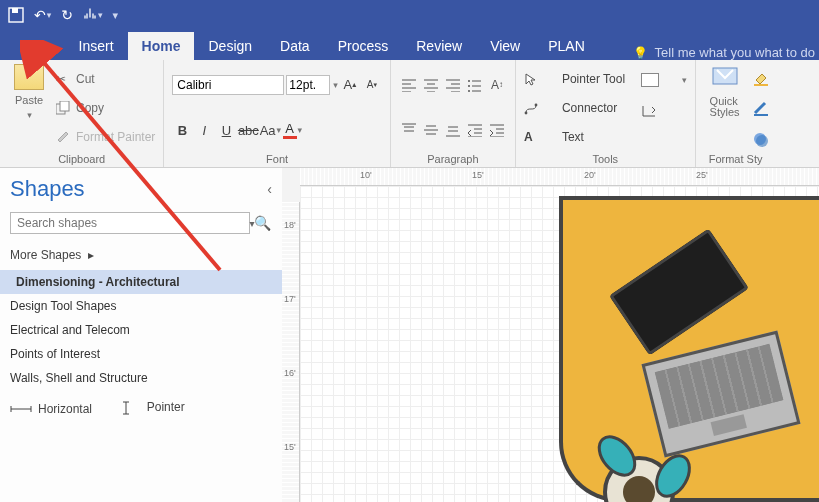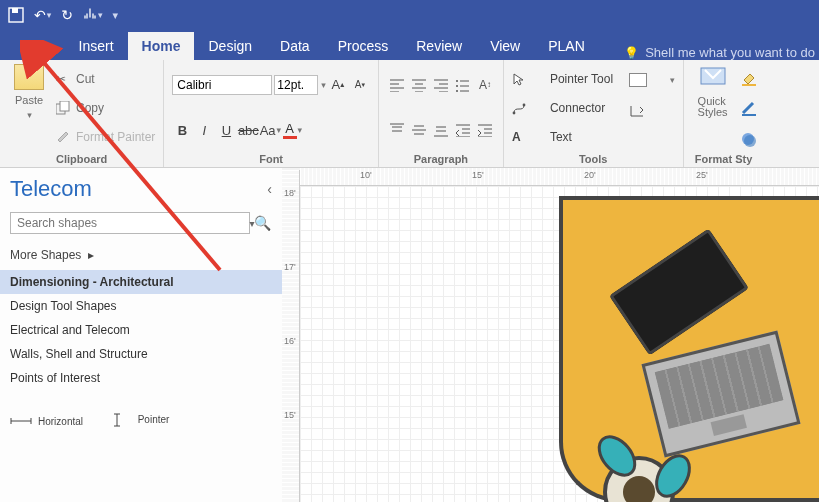--- a/index.html
+++ b/index.html
@@ -10,29 +10,29 @@
 
   .tabs { background: #3955a3; height: 30px; display: flex; align-items: flex-end; padding-left: 14px; gap: 0; }
   .tab { color: #fff; font-size: 14px; padding: 6px 14px; cursor: pointer; }
   .tab.active { background: #f3f3f3; color: #3955a3; font-weight: 600; }
   .tell-me { display:flex; align-items:center; gap:6px; color:#cfd7ef; font-size:13px; margin-left:auto; padding-right:4px; }
   .bulb { font-size:12px; }
 
   .ribbon { background: #f3f3f3; border-bottom: 1px solid #d0d0d0; height: 108px; display: flex; }
   .group { border-right: 1px solid #d8d8d8; padding: 4px 8px 2px 8px; display: flex; flex-direction: column; height: 100%; }
   .group-body { flex: 1; display: flex; gap: 6px; }
-  .group-label { text-align: center; font-size: 11px; color: #6b6b6b; margin-top: 2px; font-weight: bold; }
+  .group-label { text-align: center; font-size: 11px; color: #6b6b6b; margin-top: 2px; }
 
   .big-btn { display: flex; flex-direction: column; align-items: center; width: 42px; font-size: 11px; color: #6b6b6b; cursor: pointer; gap:4px;}
   .big-icon { width: 30px; height: 26px; border: 1px solid #ccc; background: #eee; }
   .tiny-row { display: flex; align-items: center; gap: 4px; font-size: 12px; color: #6b6b6b; height: 22px; cursor: pointer; white-space: nowrap;}
   .tiny-icon { width: 16px; height: 14px; display:inline-block;}
   .col { display:flex; flex-direction:column; justify-content:space-around;}
   
-  .font-name { width: 100px; height: 20px; font-size: 12px; border:1px solid #bfbfbf; background:#fff; padding:0 4px;}
+  .font-name { width: 112px; height: 20px; font-size: 12px; border:1px solid #bfbfbf; background:#fff; padding:0 4px;}
   .font-size { width: 44px; height: 20px; font-size: 12px; border:1px solid #bfbfbf; background:#fff; padding:0 2px;}
   .fmt-btn { width:20px; height:20px; display:flex; align-items:center; justify-content:center; font-size:13px; color:#444; cursor:pointer;}
   .fmt-row { display:flex; gap:2px; align-items:center;}
   .under-red { border-bottom: 3px solid #e23b2e; display:inline-block; width:14px; text-align:center; color:#333;}
   .caret { font-size:9px; color:#777; margin-left:1px;}
 
   .para-btn { width:20px; height:18px; cursor:pointer; display:flex; align-items:center; justify-content:center;}
   .para-btn svg { width:16px; height:14px; }
   
   .tool-row { display:flex; align-items:center; gap:22px; font-size:12px; color:#444; height:22px; cursor:pointer; white-space:nowrap;}
@@ -43,28 +43,28 @@
   .shapes-pane { width: 282px; background: #fdfdfd; padding: 8px 10px; }
   .shapes-header { display:flex; align-items:center; justify-content:space-between;}
   .shapes-title { color:#2a6bbf; font-size:22px; font-weight:400;}
   .collapse-btn { color:#666; font-size:14px; cursor:pointer;}
   .search-row { display:flex; margin:10px 0 14px 0; align-items:center;}
   .search-box { flex:1; height:22px; border:1px solid #b8b8b8; padding:0 6px; font-size:12px; background:#fff; color:#666;}
   .search-drop { font-size:10px; color:#666; cursor:pointer;}
   .search-icon { color:#2a6bbf; font-size:14px; cursor:pointer;}
   .more-shapes { font-size:12px; color:#444; margin-bottom:8px; cursor:pointer;}
   .stencil { font-size:12px; color:#333; padding:5px 0; cursor:pointer;}
-  .stencil.selected { background:#cfdcf2; font-weight:600; margin:0 -10px; padding-left:10px;}
-  .mini-item { display:inline-flex; align-items:center; gap:6px; margin-top:23px; font-size:10px; color:#444;}
+  .stencil.selected { background:#cfdcf2; font-weight:600; margin:0 -10px; padding-left:16px;}
+  .mini-item { display:inline-flex; align-items:center; gap:6px; margin-top:10px; font-size:12px; color:#444;}
   .mini-glyph { width:22px; height:12px;}
 
   .canvas-area { flex:1; position:relative; background:#f3f3f3;}
   .ruler-h { position:absolute; top:0; left:18px; right:0; height:18px; background: repeating-linear-gradient(to right, #fff 0, #fff 1px, #f7f7f7 1px, #f7f7f7 4px); border-bottom:1px solid #ccc; font-size:9px; color:#777;}
   .ruler-h span{ position:absolute; top:2px;}
-  .ruler-v { position:absolute; top:2px; left:0; bottom:0; width:18px; background: repeating-linear-gradient(to bottom, #fff 0, #fff 1px, #f7f7f7 1px, #f7f7f7 4px); border-right:1px solid #ccc; font-size:9px; color:#777;}
+  .ruler-v { position:absolute; top:34px; left:0; bottom:0; width:18px; background: repeating-linear-gradient(to bottom, #fff 0, #fff 1px, #f7f7f7 1px, #f7f7f7 4px); border-right:1px solid #ccc; font-size:9px; color:#777;}
   .ruler-v span{ position:absolute; left:2px; transform:none;}
   .page { position:absolute; top:18px; left:18px; right:0; bottom:0; background: linear-gradient(to right,#eee 1px,transparent 1px), linear-gradient(to bottom,#eee 1px,transparent 1px); background-size:11px 11px; background-color:#fff;}
   .drawing { position:absolute; right:0; top:10px; bottom:0; width:260px; }
   .bg-shape { position:absolute; inset:0; background:#eeb53e; border:4px solid #444; border-right:0; border-radius: 0 0 0 60px / 0 0 0 60px; }
   .monitor { position:absolute; top:60px; left:60px; width:120px; height:72px; background:#1e1e1e; transform: rotate(-34deg); border-radius:4px; box-shadow: inset 0 0 0 3px #444;}
   .laptop-base { position:absolute; bottom:60px; right:28px; width:140px; height:96px; background:#bcbcbc; border:3px solid #555; transform: rotate(-14deg);}
   .keys { position:absolute; inset:8px 8px 24px 8px; background: repeating-linear-gradient(to right,#888 0 10px, #999 10px 12px), repeating-linear-gradient(to bottom,#888 0 10px, #999 10px 12px);}
   .trackpad { position:absolute; bottom:6px; left:50px; width:34px; height:14px; background:#999;}
   .figure { position:absolute; bottom:-40px; right:120px; width:120px; height:120px;}
   
@@ -96,21 +96,21 @@
   <div class="tab">Insert</div>
   <div class="tab active">Home</div>
   <div class="tab">Design</div>
   <div class="tab">Data</div>
   <div class="tab">Process</div>
   <div class="tab">Review</div>
   <div class="tab">View</div>
   <div class="tab">PLAN</div>
   <div class="tell-me">
     <span class="bulb">💡</span>
-    <span>Shell me what you want to do</span>
+    <span>Tell me what you what to do</span>
   </div>
 </div>
 
 <div class="ribbon">
 
   <div class="group">
     <div class="group-body">
       <div class="big-btn">
         <span class="big-icon" style="background:linear-gradient(#f9e7a4,#f4d87a);border:1px solid #c7a95a;"></span>
         <span>Paste</span>
@@ -296,34 +296,34 @@
             </svg></span>
       </div>
     </div>
     <div class="group-label">Format Sty</div>
   </div>
 </div>
 
 <div class="workspace">
   <div class="shapes-pane">
     <div class="shapes-header">
-      <span class="shapes-title">Telecom</span>
+      <span class="shapes-title">Shapes</span>
       <span class="collapse-btn">‹</span>
     </div>
     <div class="search-row">
       <input class="search-box" placeholder="Search shapes" style="">
       <span class="search-drop">▾</span>
       <span class="search-icon">🔍</span>
     </div>
     <div class="more-shapes"><span>More Shapes</span>&nbsp;&nbsp;▸</div>
     <div class="stencil selected">Dimensioning - Architectural</div>
     <div class="stencil">Design Tool Shapes</div>
     <div class="stencil">Electrical and Telecom</div>
+    <div class="stencil">Points of Interest</div>
     <div class="stencil">Walls, Shell and Structure</div>
-    <div class="stencil">Points of Interest</div>
     <div>
       <span class="mini-item">
           <span class="mini-glyph"><svg width="22" height="12">
               <path d="M1 6h20M1 3v6M21 3v6" stroke="#444" fill="none"></path>
             </svg></span>
           <span>Horizontal</span>
         </span>
       &nbsp;&nbsp;&nbsp;&nbsp;
       <span class="mini-item">
           <span class="mini-glyph"><svg width="14" height="14">

